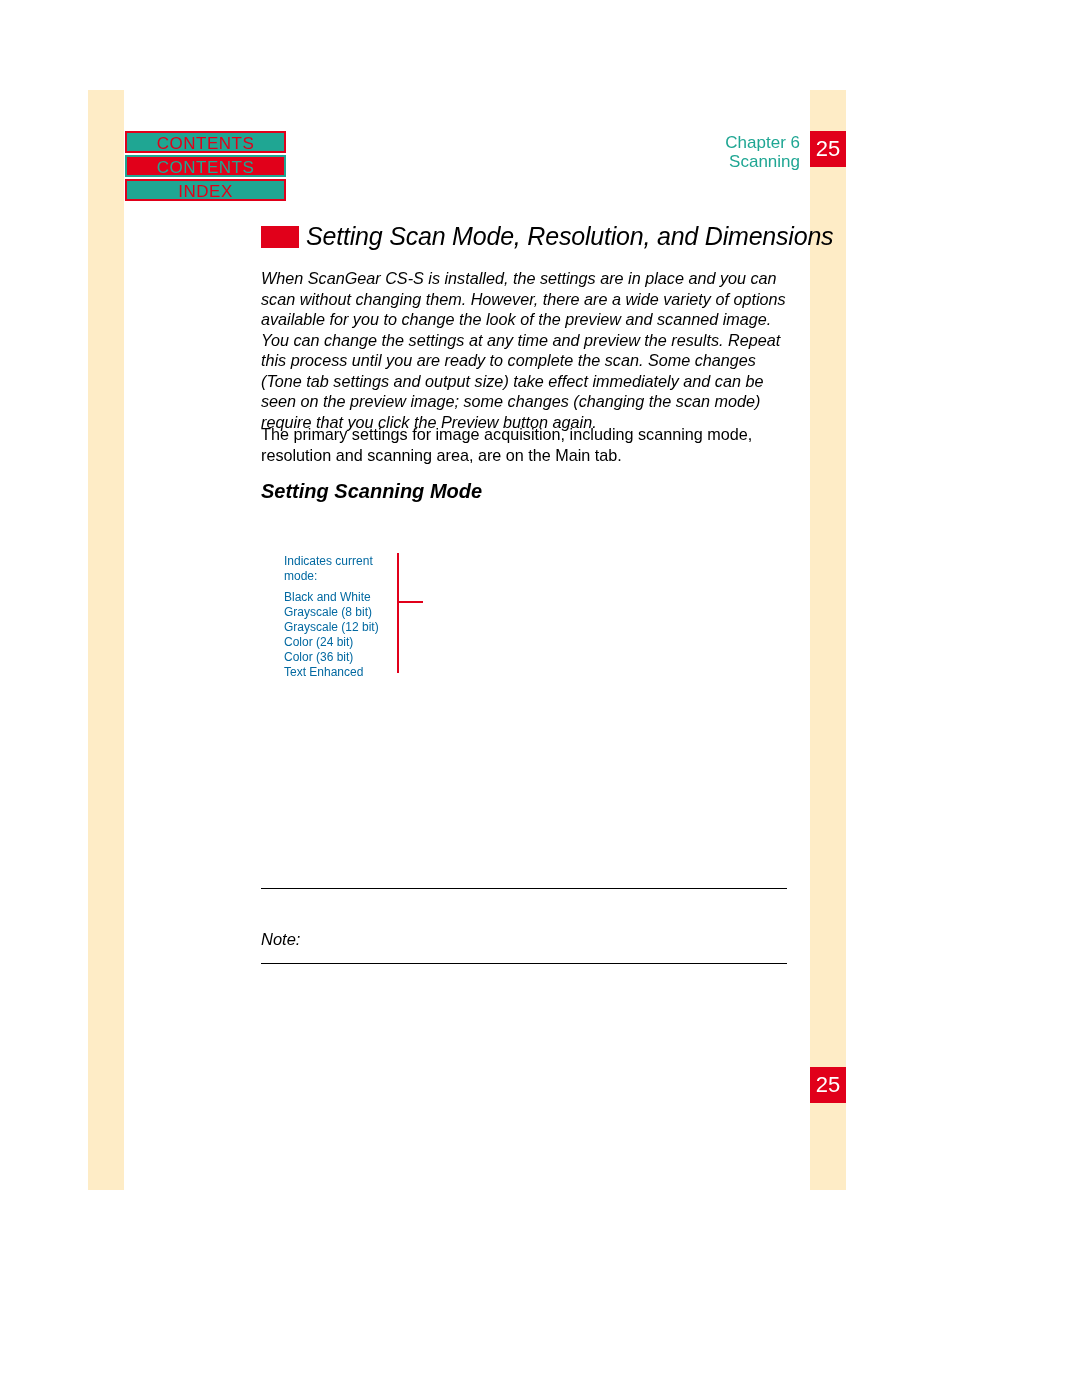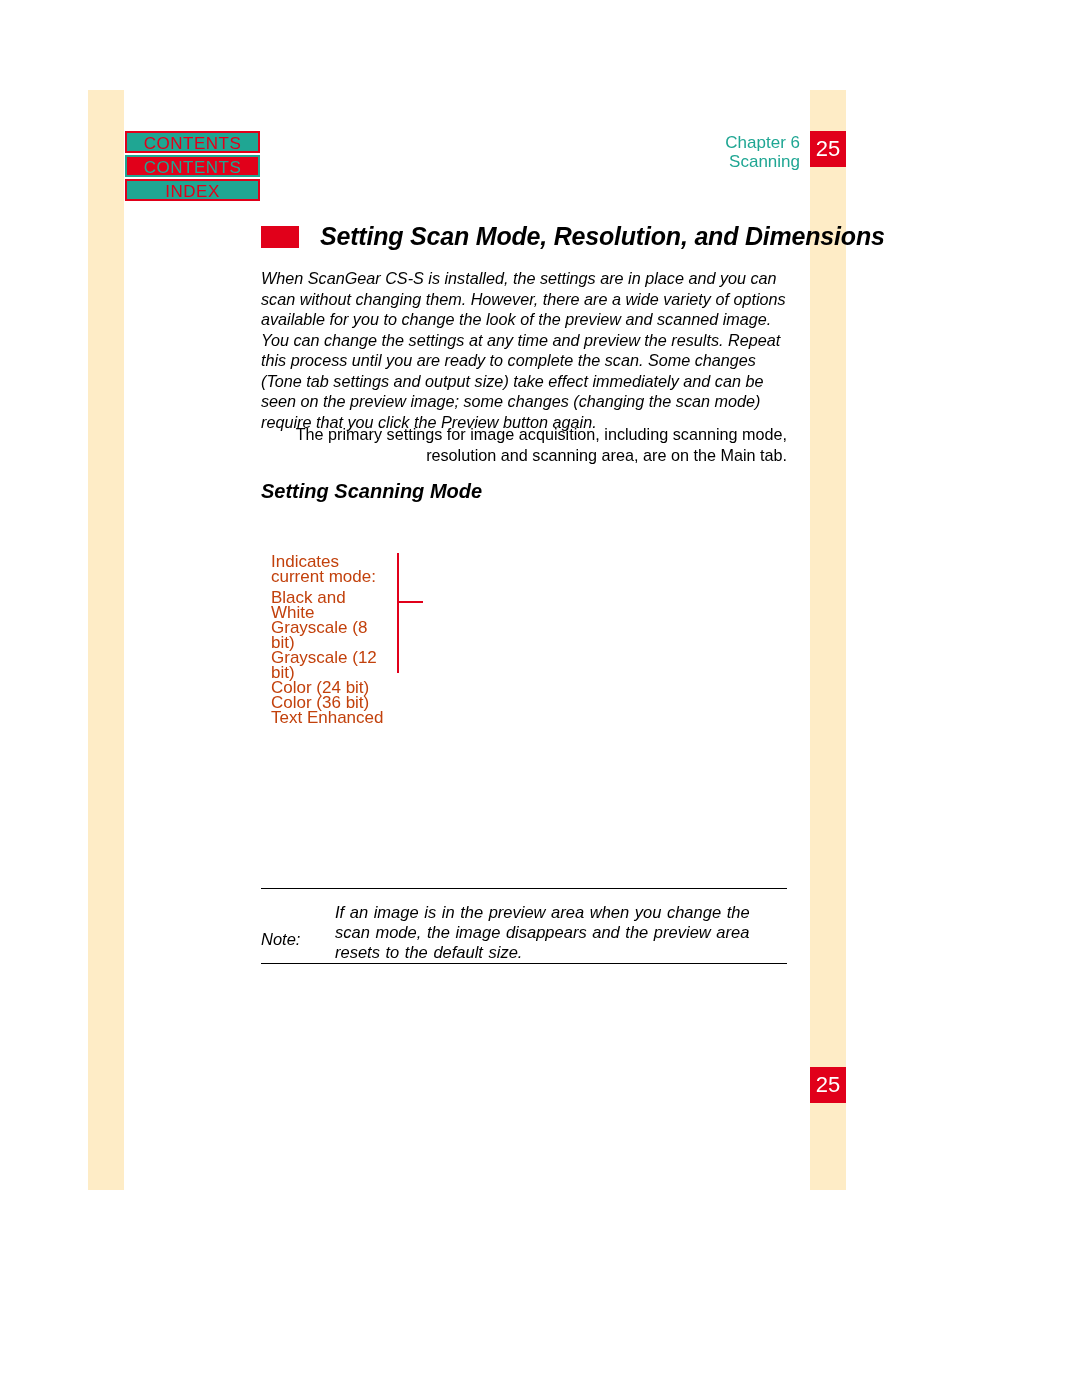--- a/index.html
+++ b/index.html
@@ -29,21 +29,21 @@
     top: 90px;
     width: 36px;
     height: 1100px;
     background: #feecc6;
   }
 
   
   .nav-btn {
     position: absolute;
     left: 125px;
-    width: 135px;
+    width: 161px;
     height: 22px;
     text-align: center;
     font-family: "Helvetica Neue", Helvetica, Arial, sans-serif;
     font-size: 17px;
     letter-spacing: 0.5px;
     line-height: 22px;
     border: 2px solid #e1001a;
     box-sizing: border-box;
     cursor: pointer;
     font-weight: 400;
@@ -103,60 +103,59 @@
   }
   .heading-box {
     width: 38px;
     height: 22px;
     background: #e1001a;
     margin-right: 7px;
   }
   .heading-text {
     font-family: "Helvetica Neue", Helvetica, Arial, sans-serif;
     font-style: italic;
-    font-weight: 700;
+    font-weight: 400;
     font-size: 25px;
     color: #000000;
     letter-spacing: -0.2px;
-    margin-left: 14px;
   }
 
   .body-block {
     position: absolute;
     left: 261px;
     width: 526px;
     font-size: 16.2px;
     line-height: 20.5px;
     color: #000000;
     font-weight: 300;
   }
   .para1 { top: 268px; font-style: italic; }
-  .para2 { top: 424px; text-align: right; }
+  .para2 { top: 424px; }
 
   .subheading {
     position: absolute;
     left: 261px;
     top: 480px;
     font-family: "Helvetica Neue", Helvetica, Arial, sans-serif;
     font-style: italic;
     font-weight: 700;
     font-size: 20px;
     color: #000000;
   }
   .para3 { top: 503px; }
 
   
   .callout {
     position: absolute;
-    left: 271px;
+    left: 284px;
     top: 554px;
     width: 115px;
-    font-size: 17px;
+    font-size: 12px;
     line-height: 15px;
-    color: #c2410c;
+    color: #0369a1;
     font-weight: 300;
   }
   .callout .gap { height: 6px; }
   .vline {
     position: absolute;
     left: 397px;
     top: 553px;
     width: 2px;
     height: 120px;
     background: #e1001a;
@@ -251,18 +250,17 @@
     <div>Grayscale (12 bit)</div>
     <div>Color (24 bit)</div>
     <div>Color (36 bit)</div>
     <div>Text Enhanced</div>
   </div>
   <div class="vline"></div>
   <div class="hline"></div>
 
   <div class="note-rule top"></div>
   <div class="note-label">Note:</div>
-  <div class="note-body">If an image is in the preview area when you change the scan mode, the image disappears and the preview area resets to the default size.</div>
   <div class="note-rule bot"></div>
 
   <div class="footer-badge">25</div>
 
 </div>
 
 </body></html>

